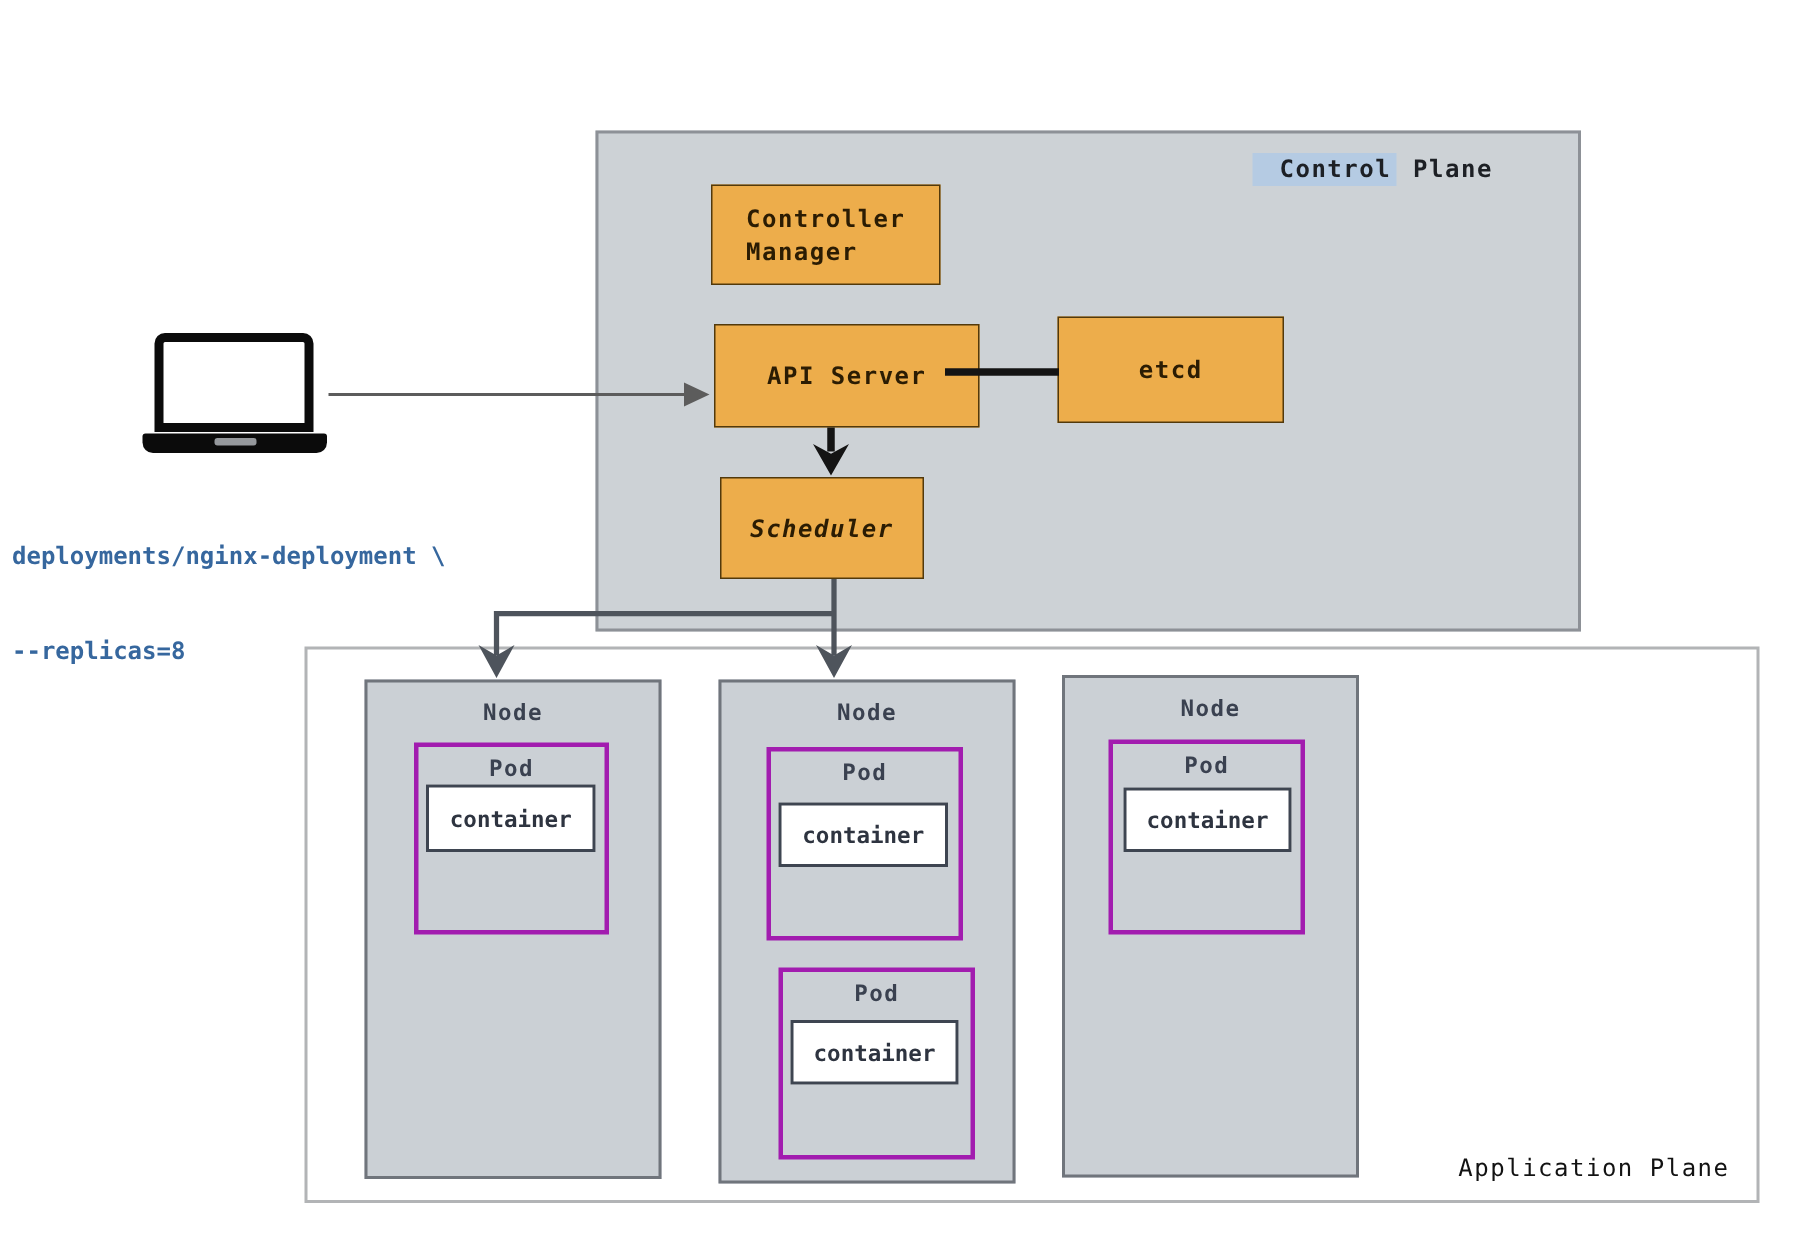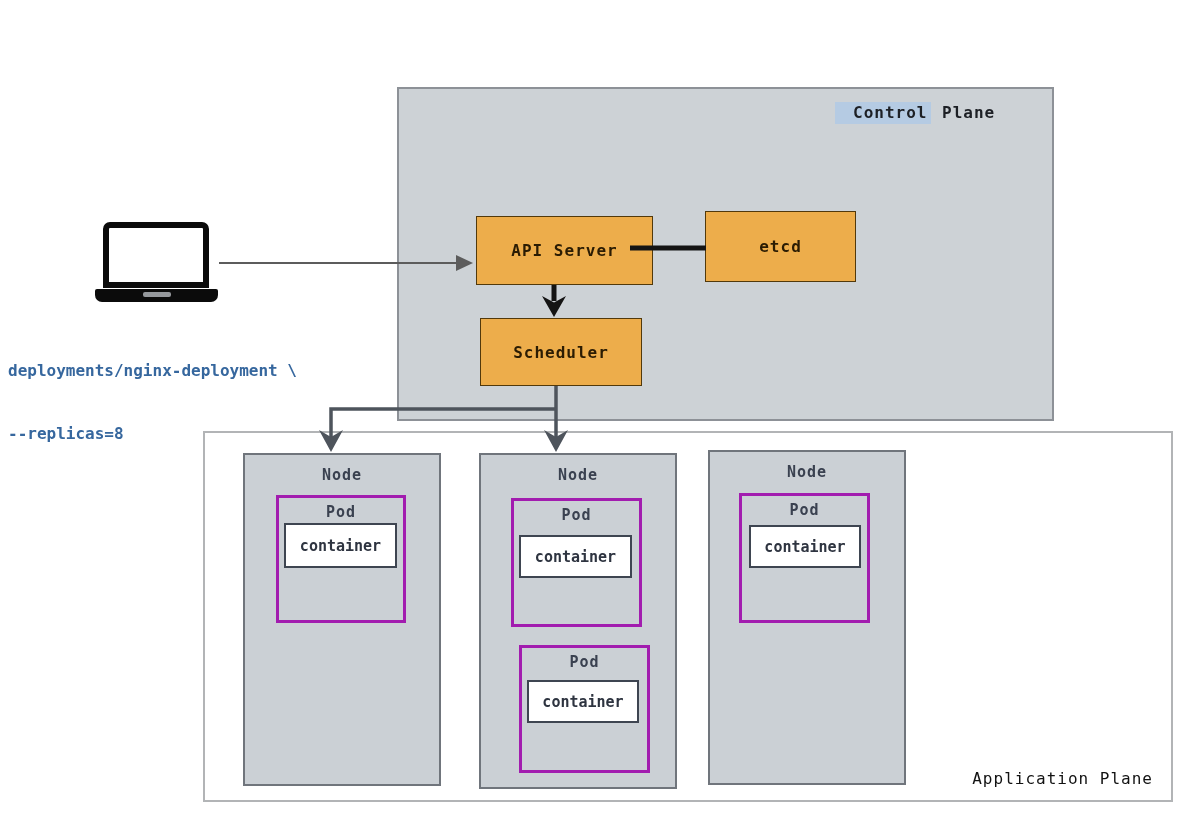--- a/index.html
+++ b/index.html
@@ -57,21 +57,21 @@
   
   .obox {
     background: #edad4b; border: 1.5px solid #52390b; color: #2b1c03;
     display: flex; align-items: center; justify-content: center;
     font-size: 16px; font-weight: bold; letter-spacing: 1px; z-index: 10;
   }
   .obox .two-line { text-align: left; line-height: 22px; }
   .box-controller-manager { left: 474px; top: 123px; width: 153px; height: 67px; }
   .box-api-server        { left: 476px; top: 216px; width: 177px; height: 69px; }
   .box-etcd              { left: 705px; top: 211px; width: 151px; height: 71px; }
-  .box-scheduler         { left: 480px; top: 318px; width: 162px; height: 68px; }
+  .box-scheduler         { left: 480px; top: 318px; width: 136px; height: 68px; font-style: italic; }
 
   
   .node {
     background: #cbd0d5; border: 2px solid #70757c; z-index: 5;
   }
   .node-1 { left: 243px; top: 453px; width: 198px; height: 333px; }
   .node-2 { left: 479px; top: 453px; width: 198px; height: 336px; }
   .node-3 { left: 708px; top: 450px; width: 198px; height: 335px; }
   .node-label {
     text-align: center; margin-top: 11px;
@@ -108,20 +108,26 @@
 
   <div class="abs terminal">
     <div>deployments/nginx-deployment \</div>
     <div>--replicas=8</div>
   </div>
 
   <div class="abs control-plane">
     <div class="control-plane-title"><span class="hl">Control</span> <span>Plane</span></div>
   </div>
 
+  <div class="abs obox box-controller-manager">
+    <div class="two-line">
+      <div>Controller</div>
+      <div>Manager</div>
+    </div>
+  </div>
 
   <div class="abs obox box-api-server">
     <span>API Server</span>
   </div>
 
   <div class="abs obox box-etcd">
     <span>etcd</span>
   </div>
 
   <div class="abs obox box-scheduler">

